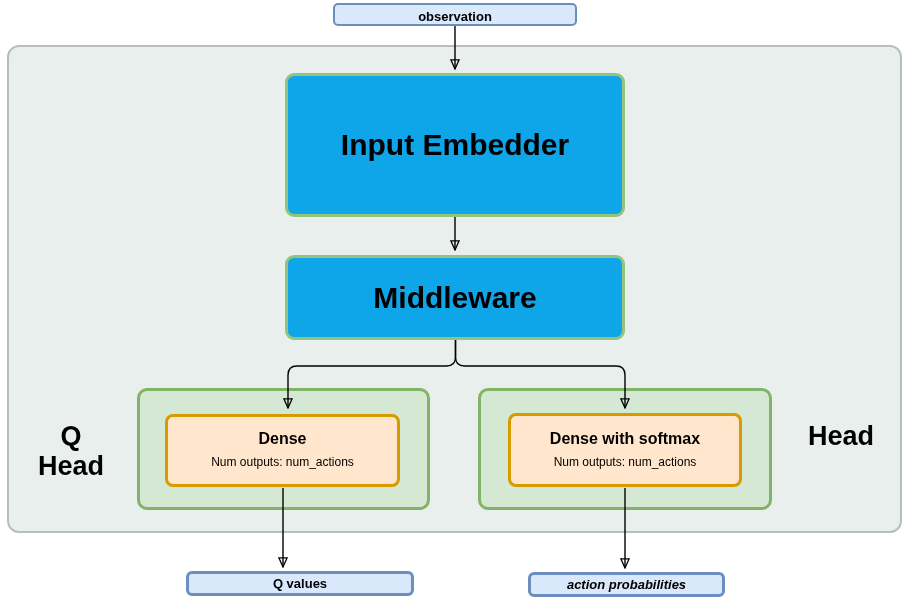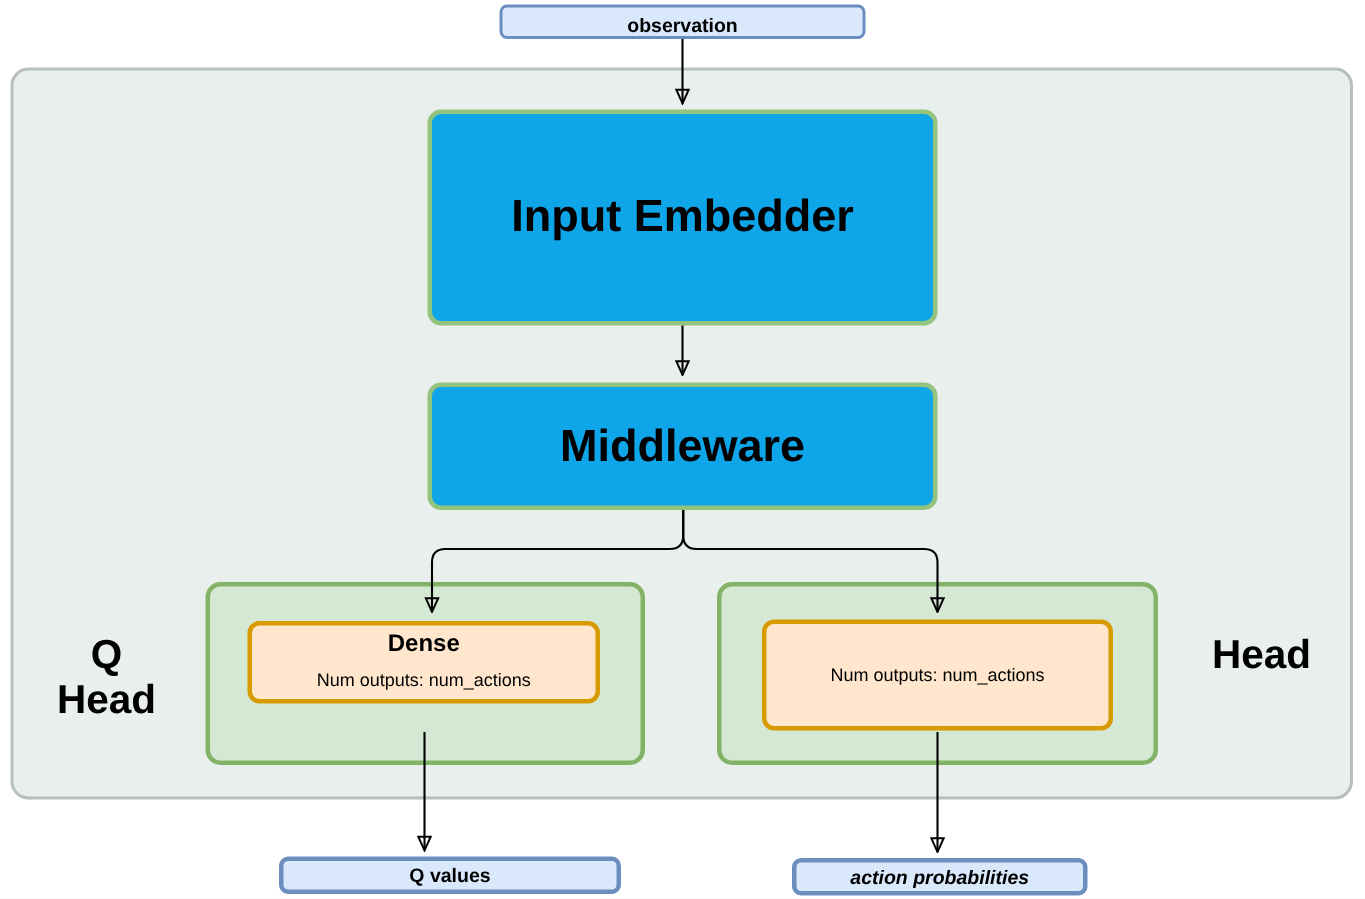--- a/index.html
+++ b/index.html
@@ -31,21 +31,21 @@
   }
   #q-head-container{left:137px;top:388px;width:293px;height:122px;}
   #policy-head-container{left:478px;top:388px;width:294px;height:122px;}
 
   
   .dense{
     background:#ffe6cc;border:3px solid #d79b00;border-radius:8px;
     display:flex;flex-direction:column;align-items:center;justify-content:center;
     gap:7px;text-align:center;
   }
-  #q-dense{left:165px;top:414px;width:235px;height:55px;justify-content:center;}
+  #q-dense{left:165px;top:414px;width:235px;height:73px;justify-content:center;}
   #policy-dense{left:508px;top:413px;width:234px;height:74px;}
   .dense .dense-title{font-weight:bold;font-size:16px;line-height:16px;}
   .dense .dense-subtitle{font-size:12px;line-height:16px;}
 
   
   .side-label{
     font-weight:bold;font-size:27px;line-height:30px;text-align:center;
     display:flex;flex-direction:column;
   }
   #q-head-label{left:16px;top:421px;width:110px;}
@@ -89,20 +89,21 @@
     <span class="dense-title">Dense</span>
     <span class="dense-subtitle">Num outputs: num_actions</span>
   </div>
   <div class="abs side-label" id="q-head-label">
     <span>Q</span>
     <span>Head</span>
   </div>
 
   <div class="abs head-container" id="policy-head-container"></div>
   <div class="abs dense" id="policy-dense">
+    <span class="dense-title">Dense with softmax</span>
     <span class="dense-subtitle">Num outputs: num_actions</span>
   </div>
   <div class="abs side-label" id="policy-head-label">
     <span>Head</span>
   </div>
 
   <div class="abs io out" id="q-values">
     <span>Q values</span>
   </div>
   <div class="abs io out" id="action-probabilities">

